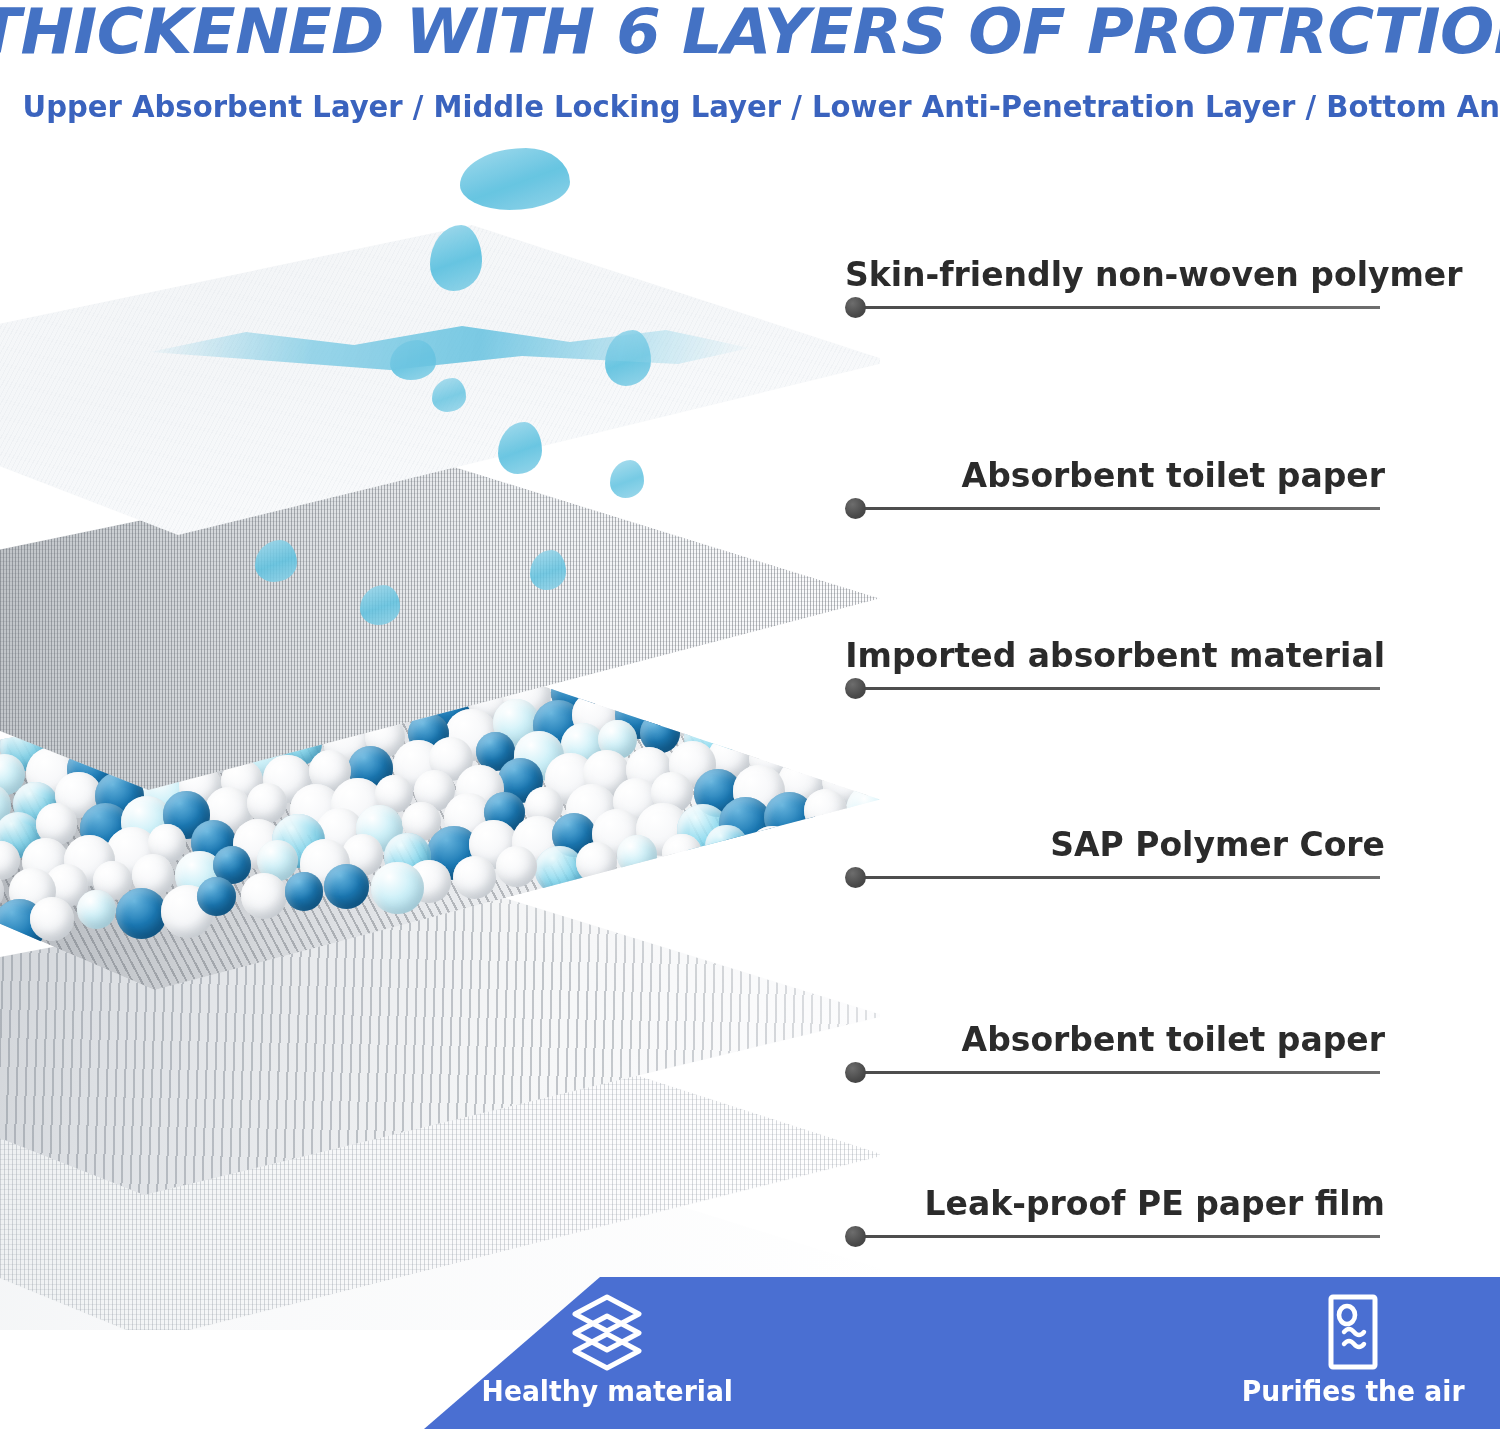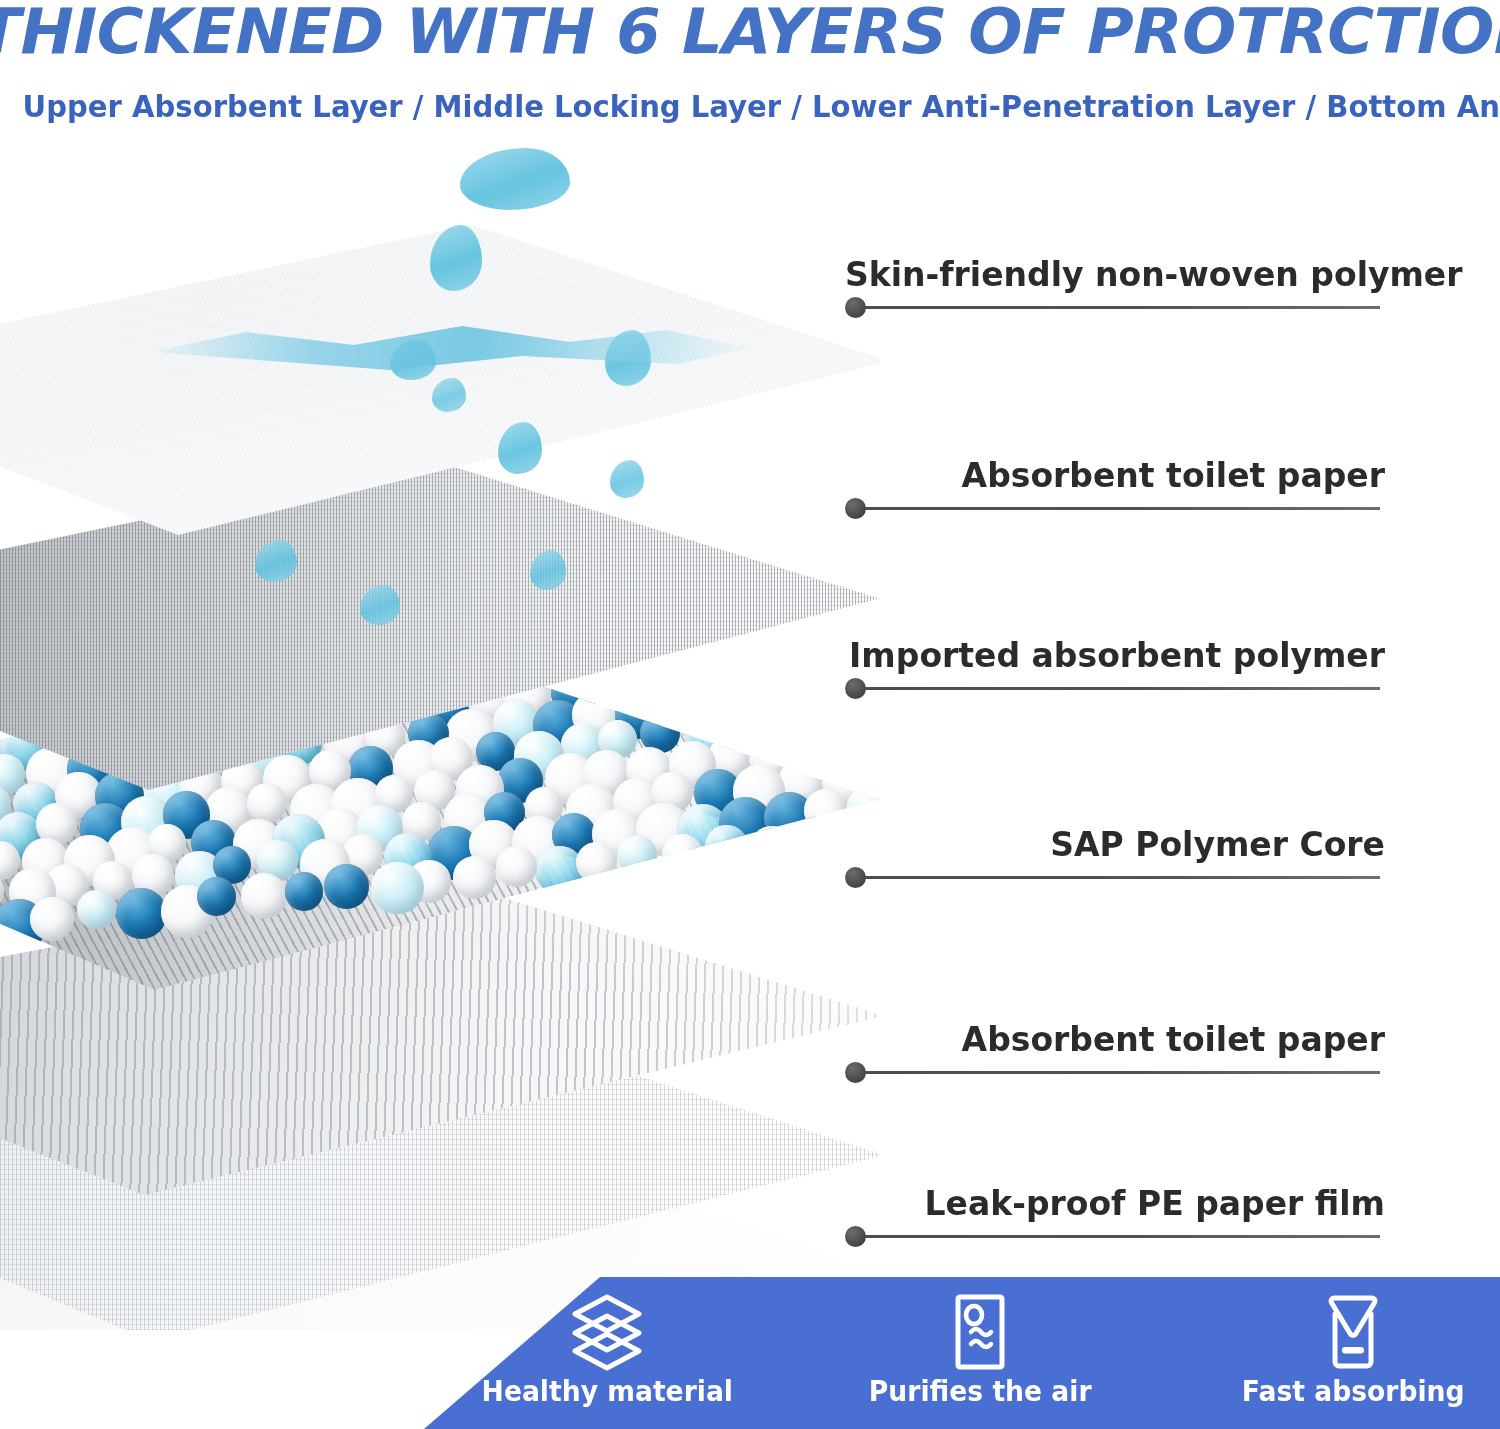--- a/index.html
+++ b/index.html
@@ -475,21 +475,21 @@
         <div class="callout-text">Skin-friendly non-woven polymer</div>
         <div class="callout-line"></div>
         <div class="callout-dot"></div>
       </div>
       <div class="callout" style="top: 508px;">
         <div class="callout-text">Absorbent toilet paper</div>
         <div class="callout-line"></div>
         <div class="callout-dot"></div>
       </div>
       <div class="callout" style="top: 688px;">
-        <div class="callout-text">Imported absorbent polymer</div>
+        <div class="callout-text">Imported absorbent material</div>
         <div class="callout-line"></div>
         <div class="callout-dot"></div>
       </div>
       <div class="callout" style="top: 877px;">
         <div class="callout-text">SAP Polymer Core</div>
         <div class="callout-line"></div>
         <div class="callout-dot"></div>
       </div>
       <div class="callout" style="top: 1072px;">
         <div class="callout-text">Absorbent toilet paper</div>
@@ -519,26 +519,16 @@
           <div class="feature-icon">
             <svg width="66" height="80" viewBox="0 0 66 80" fill="none">
               <rect x="11" y="5" width="44" height="70" rx="2" stroke="#ffffff" stroke-width="5"></rect>
               <ellipse cx="27" cy="23" rx="8" ry="9" stroke="#ffffff" stroke-width="4.6" fill="none"></ellipse>
               <path d="M24 40 q5 -6 10 0 q5 6 10 0" stroke="#ffffff" stroke-width="4.4" fill="none" stroke-linecap="round"></path>
               <path d="M24 52 q5 -6 10 0 q5 6 10 0" stroke="#ffffff" stroke-width="4.4" fill="none" stroke-linecap="round"></path>
             </svg>
           </div>
           <div class="feature-label">Purifies the air</div>
         </div>
-        <div class="feature">
-          <div class="feature-icon">
-            <svg width="72" height="80" viewBox="0 0 72 80" fill="none">
-              <path d="M18 22 L18 70 a4 4 0 0 0 4 4 L50 74 a4 4 0 0 0 4 -4 L54 22" stroke="#ffffff" stroke-width="5" stroke-linecap="round" fill="none"></path>
-              <path d="M17 6 L55 6 a3 3 0 0 1 2.6 4.5 L38.6 42 a3 3 0 0 1 -5.2 0 L14.4 10.5 A3 3 0 0 1 17 6 Z" stroke="#ffffff" stroke-width="5" stroke-linejoin="round" fill="none"></path>
-              <rect x="25" y="55" width="22" height="6.5" rx="3.2" fill="#ffffff"></rect>
-            </svg>
-          </div>
-          <div class="feature-label">Fast absorbing</div>
-        </div>
       </div>
   </div>
 
 </div>
 
 </body></html>

